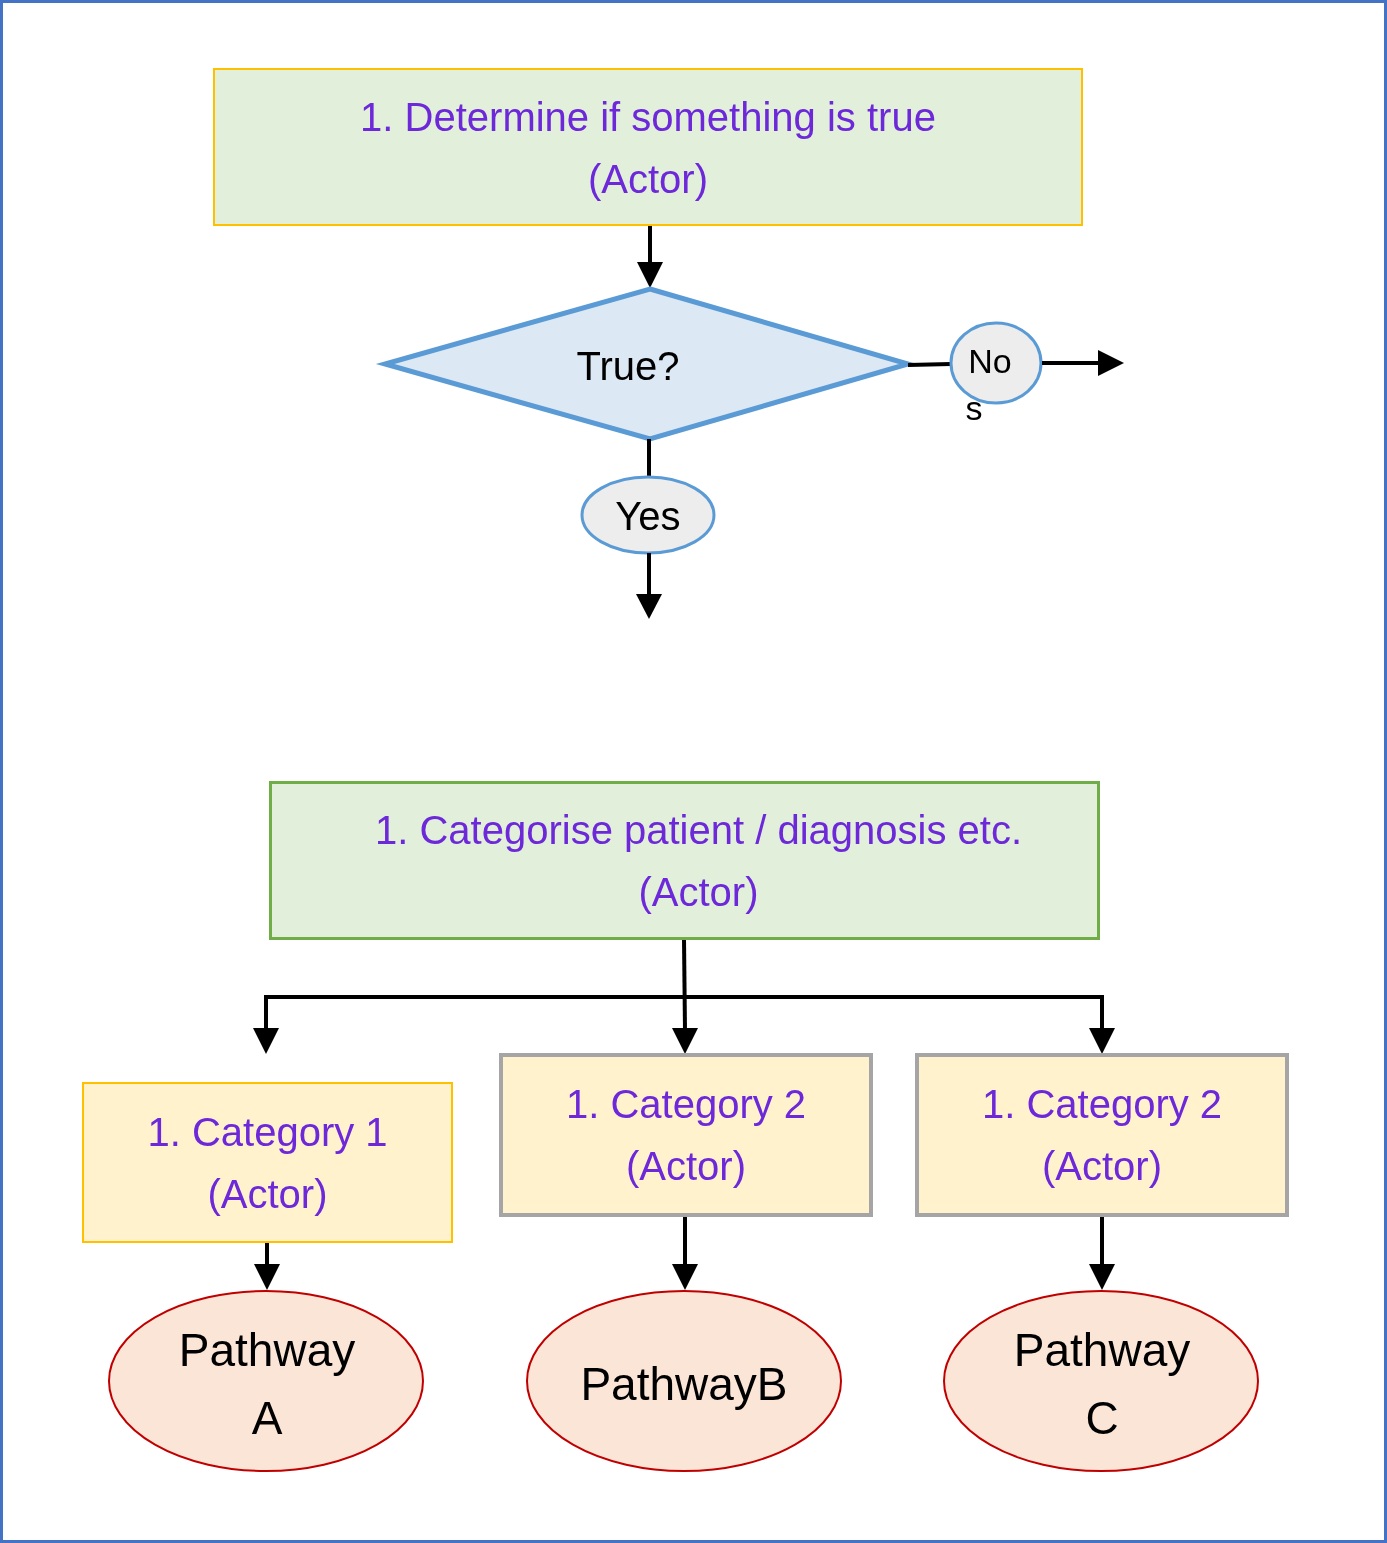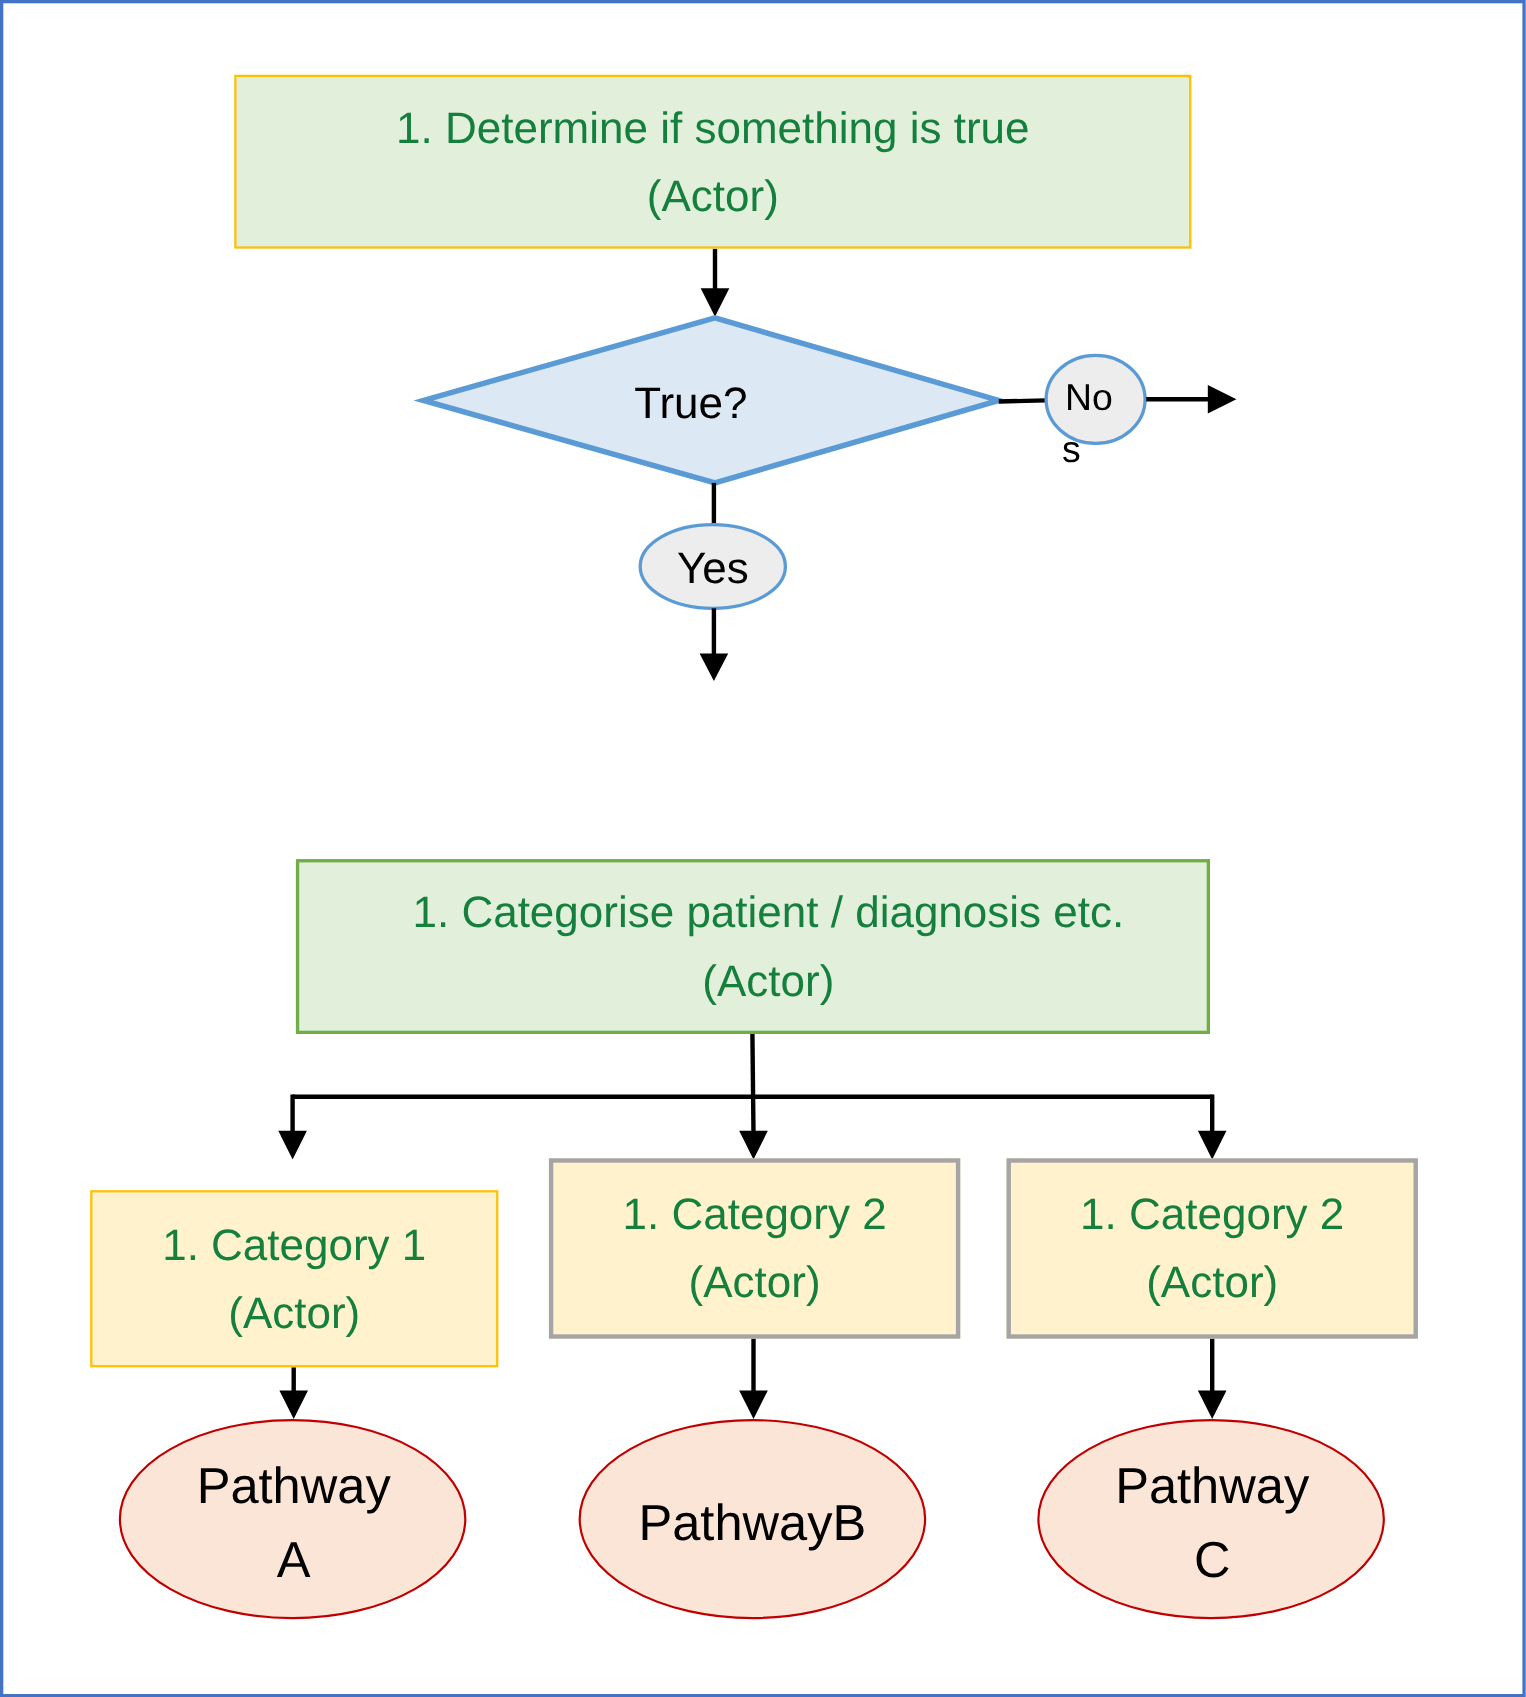--- a/index.html
+++ b/index.html
@@ -1,21 +1,21 @@
 <!DOCTYPE html>
 <html><head>
 <meta charset="utf-8">
 <style>
   html, body { margin: 0; padding: 0; background: #ffffff; }
   body { width: 1387px; height: 1543px; position: relative; overflow: hidden; }
   .frame { position: absolute; left: 0; top: 0; width: 1381px; height: 1537px; border: 3px solid #4472c4; box-sizing: content-box; }
   svg { position: absolute; left: 0; top: 0; }
   .lbl { font-family: "Liberation Sans", "DejaVu Sans", sans-serif; fill: #000; }
   .box { position: absolute; box-sizing: border-box; display: flex; flex-direction: column; justify-content: center;
-         font-family: "Liberation Sans", "DejaVu Sans", sans-serif; color: #15803d; font-size: 40px; line-height: 62px; }
+         font-family: "Liberation Sans", "DejaVu Sans", sans-serif; color: #6d28d9; font-size: 40px; line-height: 62px; }
   .box span { display: block; }
 </style>
 </head>
 <body>
 
 <div class="frame"></div>
 
 <svg width="1387" height="1543" viewBox="0 0 1387 1543">
   <defs>
     <marker id="arr" markerWidth="8" markerHeight="8" refX="6" refY="4" orient="auto" markerUnits="userSpaceOnUse" viewBox="0 0 8 8">

